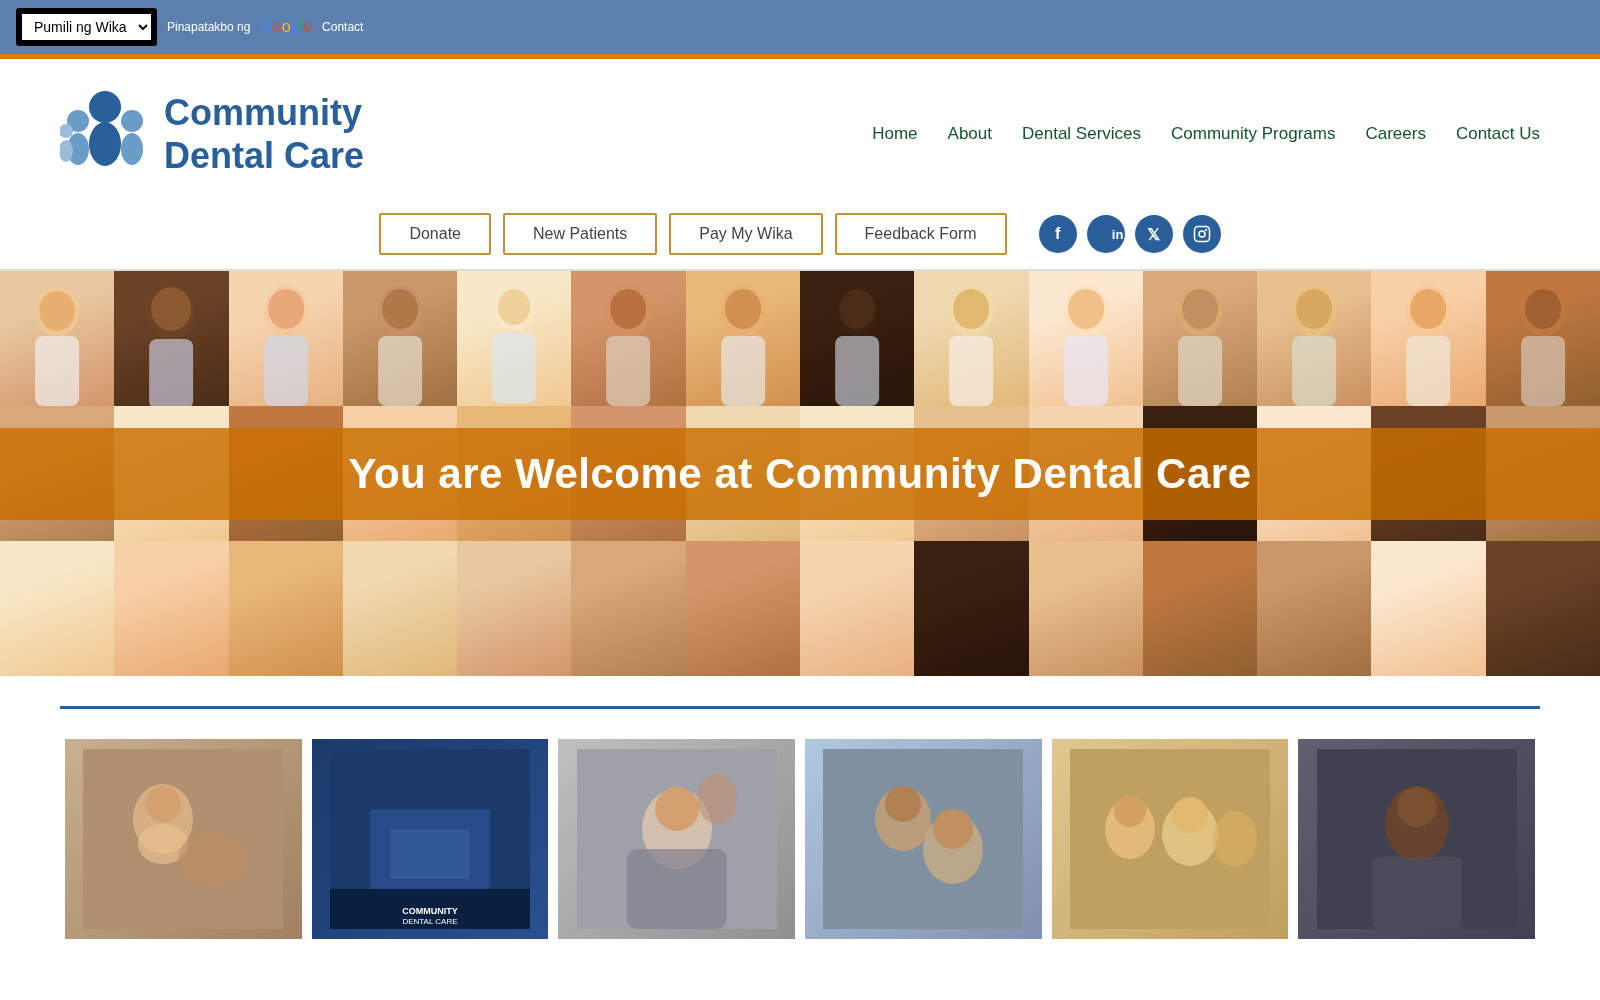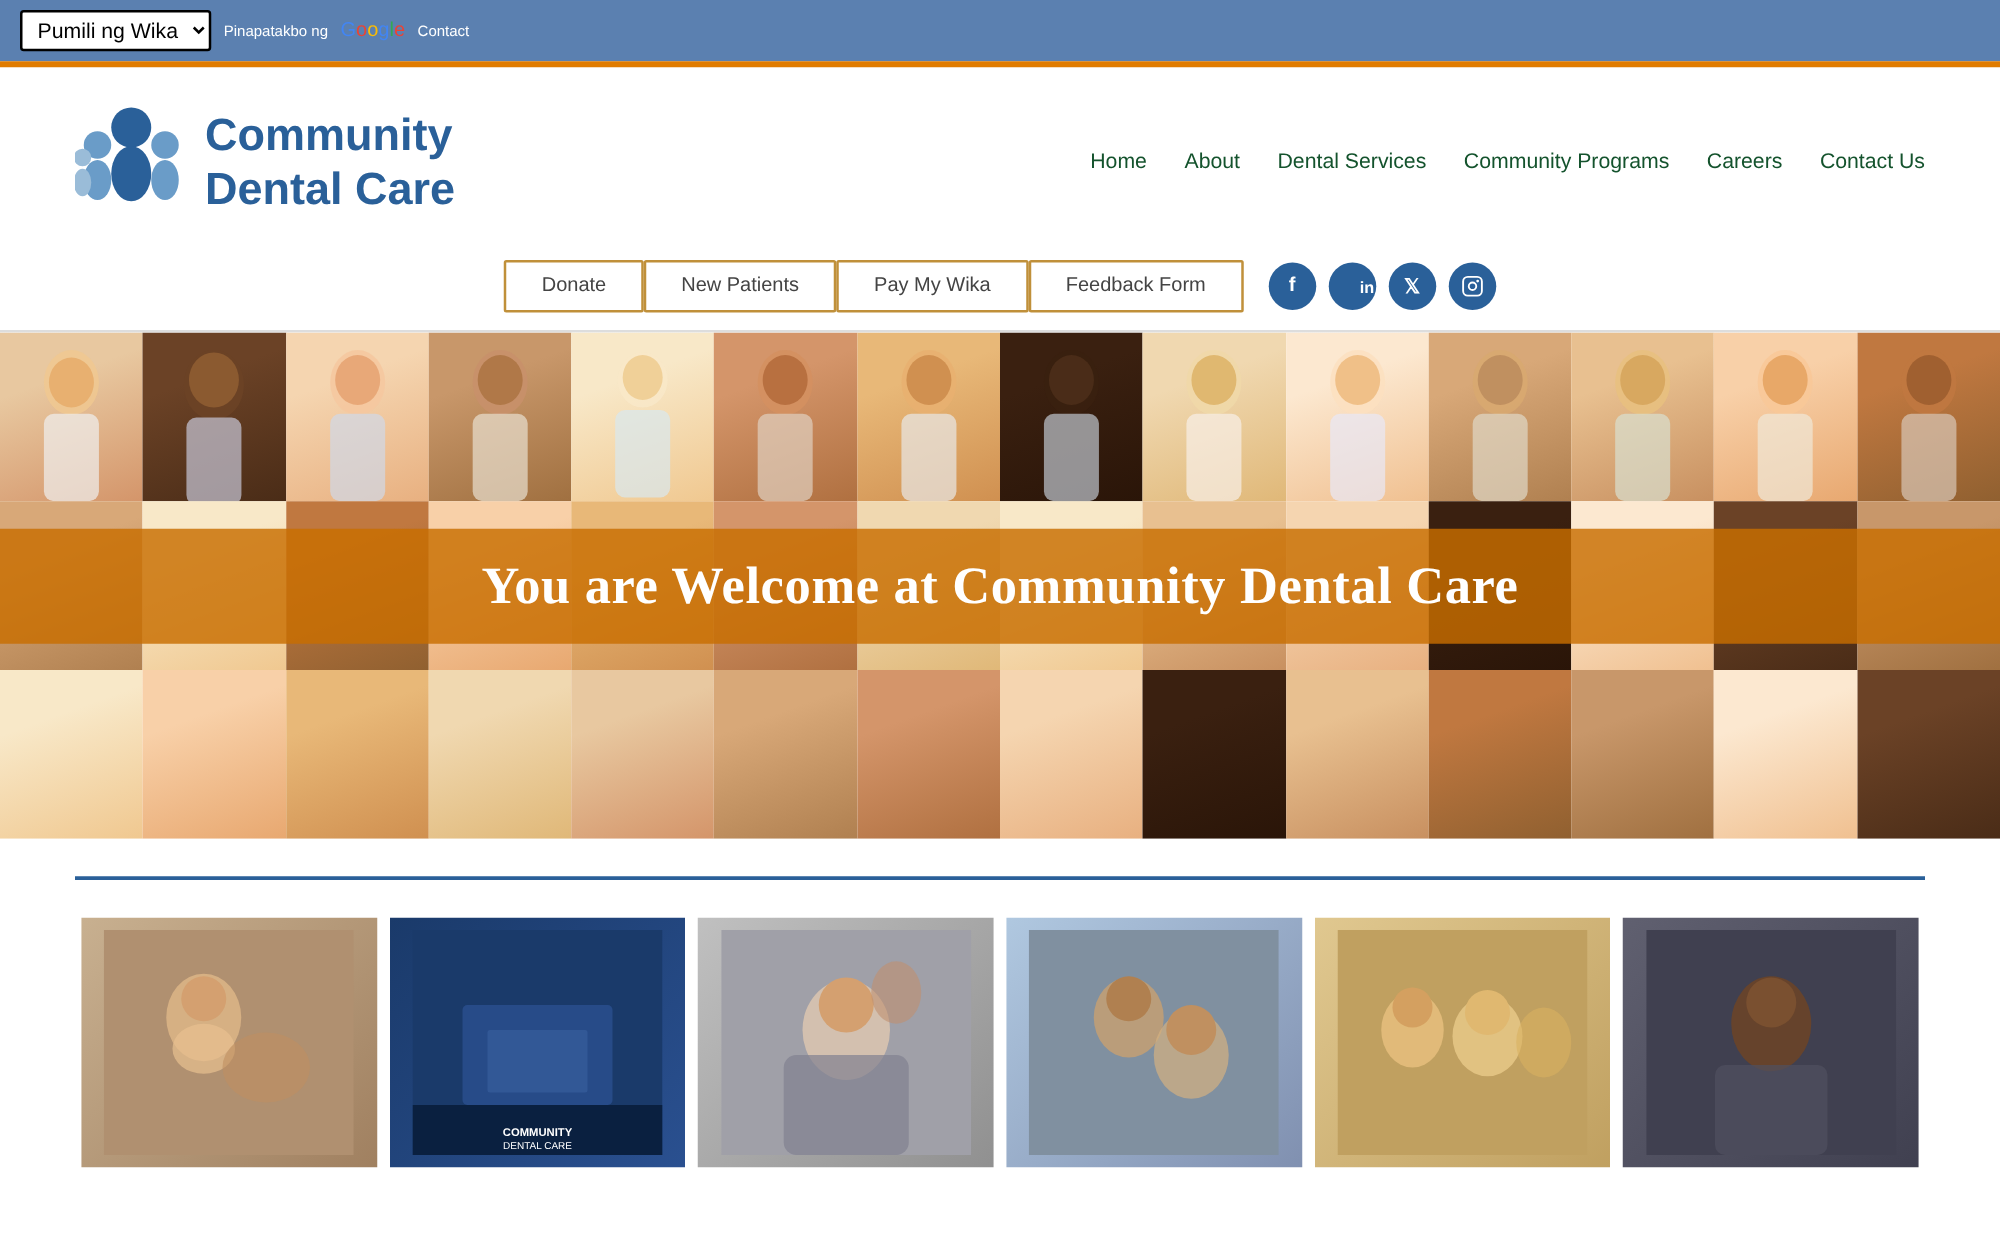--- a/index.html
+++ b/index.html
@@ -8,22 +8,22 @@
     
     .top-bar {
       background: #5b80b0;
       padding: 8px 16px;
       display: flex;
       align-items: center;
       gap: 10px;
     }
     .language-select {
       padding: 4px 8px;
-      font-size: 17px;
-      border: 2px solid #000000;
+      font-size: 14px;
+      border: 6px solid #000000;
       border-radius: 3px;
       background: #fff;
       cursor: pointer;
     }
     .translate-text {
       font-size: 12px;
       color: #fff;
     }
     .google-logo {
       font-size: 16px;
@@ -75,21 +75,21 @@
       color: #14532d;
       font-size: 17px;
       font-weight: 500;
     }
 
     
     .action-bar {
       display: flex;
       align-items: center;
       justify-content: center;
-      gap: 0;
+      gap: 12px;
       padding: 14px 20px;
       background: #fff;
       border-bottom: 2px solid #ddd;
     }
     .action-btn {
       border: 2px solid #c0903a;
       background: transparent;
       color: #444;
       padding: 10px 28px;
       font-size: 16px;
@@ -161,21 +161,20 @@
     .welcome-banner {
       position: absolute;
       left: 0;
       right: 0;
       top: 50%;
       transform: translateY(-50%);
       background: rgba(200, 110, 0, 0.82);
       text-align: center;
       padding: 22px 0;
       z-index: 10;
-      font-family: Liberation Serif, serif;
     }
     .welcome-banner span {
       font-size: 42px;
       font-weight: 700;
       color: #fff;
       letter-spacing: 0.5px;
     }
 
     
     .blue-divider {

